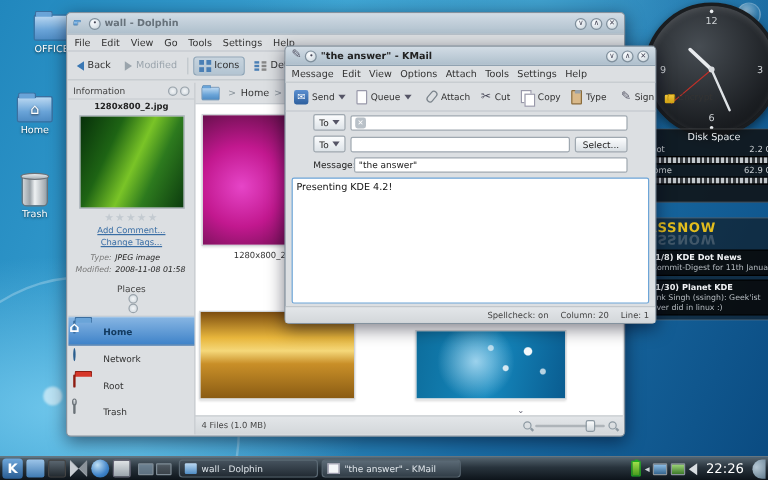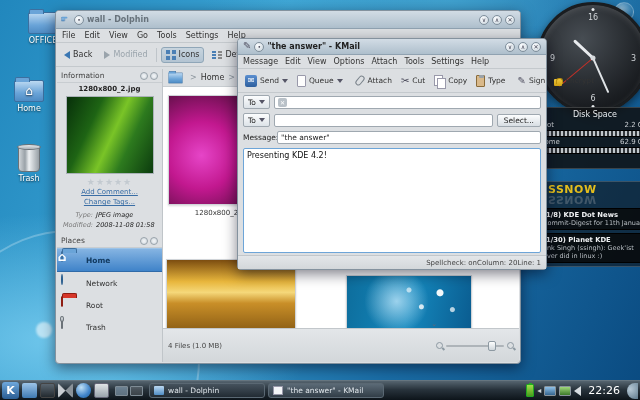--- a/index.html
+++ b/index.html
@@ -114,21 +114,21 @@
   .th-bokeh { left:183px; top:188px; width:126px; height:58px;
     background:
       radial-gradient(circle at 75% 30%, rgba(255,255,255,.95) 0 3px, rgba(255,255,255,0) 4px),
       radial-gradient(circle at 60% 55%, rgba(255,255,255,.8) 0 2px, rgba(255,255,255,0) 3px),
       radial-gradient(circle at 85% 60%, rgba(255,255,255,.7) 0 2px, rgba(255,255,255,0) 3px),
       radial-gradient(circle at 50% 25%, rgba(255,255,255,.6) 0 2px, rgba(255,255,255,0) 3px),
       radial-gradient(circle at 40% 45%, rgba(190,230,250,.8), rgba(190,230,250,0) 40%),
       linear-gradient(100deg, #0d6d9c, #1588bd 50%, #0a5c90); }
   .th-label { position:absolute; left:5px; top:122px; width:110px; text-align:center; font-size:7px; color:#333; }
   .scroll-hint { position:absolute; right:82px; bottom:0px; font-size:7px; color:#667; }
-  .dstatus { height:34px; }
+  .dstatus { height:16px; }
   .dstatus .files { flex:1; }
   .zoomslider { display:flex; align-items:center; gap:3px; }
   .zs-track { width:58px; height:2px; background:#aeb4b9; border-radius:1px; position:relative; }
   .zs-handle { position:absolute; right:8px; top:-4px; width:8px; height:10px; border-radius:2px;
     background:linear-gradient(#fdfefe,#cfd6db); border:1px solid #8d99a2; }
   .mag { width:7px; height:7px; border:1.5px solid #8d99a2; border-radius:50%; position:relative; }
   .mag:after { content:""; position:absolute; left:5px; top:5px; width:3px; height:1.5px; background:#8d99a2; transform:rotate(45deg); }
 
   
   #kmail { left:237px; top:38px; width:310px; height:232px; z-index:5; display:flex; flex-direction:column; }
@@ -145,34 +145,34 @@
   .ic-cut { color:#445; font-size:10px; line-height:1; }
   .ic-copy { width:11px; height:12px; }
   .ic-copy:before,.ic-copy:after { content:""; position:absolute; width:7px; height:9px; background:#fff; border:1px solid #99a; }
   .ic-copy:before { left:0; top:0; } .ic-copy:after { left:3px; top:3px; }
   .ic-paste { width:9px; height:12px; background:#d9b98a; border:1px solid #8a6b3a; border-radius:1px; }
   .ic-paste:before { content:""; position:absolute; left:2px; top:-1px; width:5px; height:3px; background:#9aa2a8; border-radius:1px; }
   .ic-sign { color:#556; font-size:10px; line-height:1; }
   .ic-lock { width:8px; height:7px; background:linear-gradient(#f0c63a,#cf9f12); border-radius:1px; margin-top:4px; }
   .ic-lock:before { content:""; position:absolute; left:1.5px; top:-1px; width:5px; height:5px;
     border:1.5px solid #b98f10; border-bottom:none; border-radius:3px 3px 0 0; }
-  .krow { display:flex; align-items:center; gap:4px; padding:2px 5px; }
+  .krow { display:flex; align-items:center; gap:4px; padding:2px 23px; }
   .combo { display:flex; align-items:center; gap:3px; padding:1px 4px; border:1px solid #9fa8b0; border-radius:2px;
     background:linear-gradient(#fcfdfe,#dde3e8); font-size:7.5px; }
   .field { flex:1; height:13px; background:#fff; border:1px solid #9fa8b0; border-radius:2px;
     font-size:7.5px; padding:1px 3px; display:flex; align-items:center; }
   .field .val { flex:1; white-space:nowrap; overflow:hidden; }
   .clear-ic { width:9px; height:9px; border-radius:2px; background:#b9c1c8; color:#fff; font-size:6px;
     display:flex; align-items:center; justify-content:center; flex:none; }
   .pushbtn { padding:1px 6px; border:1px solid #9fa8b0; border-radius:2px; font-size:7.5px;
     background:linear-gradient(#fcfdfe,#d8dee3); }
   .subj-label { font-size:7.5px; width:30px; }
   .editor { flex:1; margin:2px 5px 2px; background:#fff; border:1px solid #6da5d8; border-radius:2px;
     font-size:8px; padding:2px 3px; color:#111; }
-  .kstatus { height:14px; justify-content:flex-end; }
+  .kstatus { height:14px; justify-content:flex-end; gap:10px; }
 
   
   .clockw { position:absolute; left:537px; top:2px; width:112px; height:112px; border-radius:50%; z-index:2;
     background:radial-gradient(circle at 40% 32%, #474d53, #1b1e22 68%, #0c0e10);
     border:3px solid #1a1d20; box-shadow:inset 0 2px 6px rgba(255,255,255,.15), 0 3px 8px rgba(0,0,0,.5); }
   .cnum { position:absolute; color:#cfd3d6; font-size:8px; }
   .cn12 { left:50%; top:8px; transform:translateX(-50%); }
   .cn3 { right:10px; top:50%; transform:translateY(-50%); }
   .cn6 { left:50%; bottom:8px; transform:translateX(-50%); }
   .cn9 { left:10px; top:50%; transform:translateY(-50%); }
@@ -259,21 +259,21 @@
   <div class="dicon" style="left:6px; top:146px;">
     <div class="glyph trashcan"></div>
     <div>Trash</div>
   </div>
 
   <div class="clockw">
     <div class="cdot cd12"></div>
 
     <div class="cdot cd6"></div>
     <div class="cdot cd9"></div>
-    <div class="cnum cn12">16</div>
+    <div class="cnum cn12">12</div>
     <div class="cnum cn3">3</div>
     <div class="cnum cn6">6</div>
     <div class="cnum cn9">9</div>
     <div class="hand hour"></div>
     <div class="hand minute"></div>
     <div class="hand second"></div>
     <div class="chub"></div>
   </div>
 
   <div class="darkwidget" id="diskspace">
@@ -359,21 +359,21 @@
         <div class="ifields">
           <div class="ifrow">
             <span class="k">Type:</span>
             <span class="v">JPEG image</span>
           </div>
           <div class="ifrow">
             <span class="k">Modified:</span>
             <span class="v">2008-11-08 01:58</span>
           </div>
         </div>
-        <div class="panelhead" style="margin-top:4px;">
+        <div class="panelhead" style="margin-top:4px;flex-direction:column;">
           <span class="lbl">Places</span>
           <span class="panelbtn"></span>
           <span class="panelbtn"></span>
         </div>
         <div class="places-list">
           <div class="pitem sel">
             <span class="pico"><span class="folder"><span class="sym">⌂</span></span></span>
             <span>Home</span>
           </div>
           <div class="pitem">

